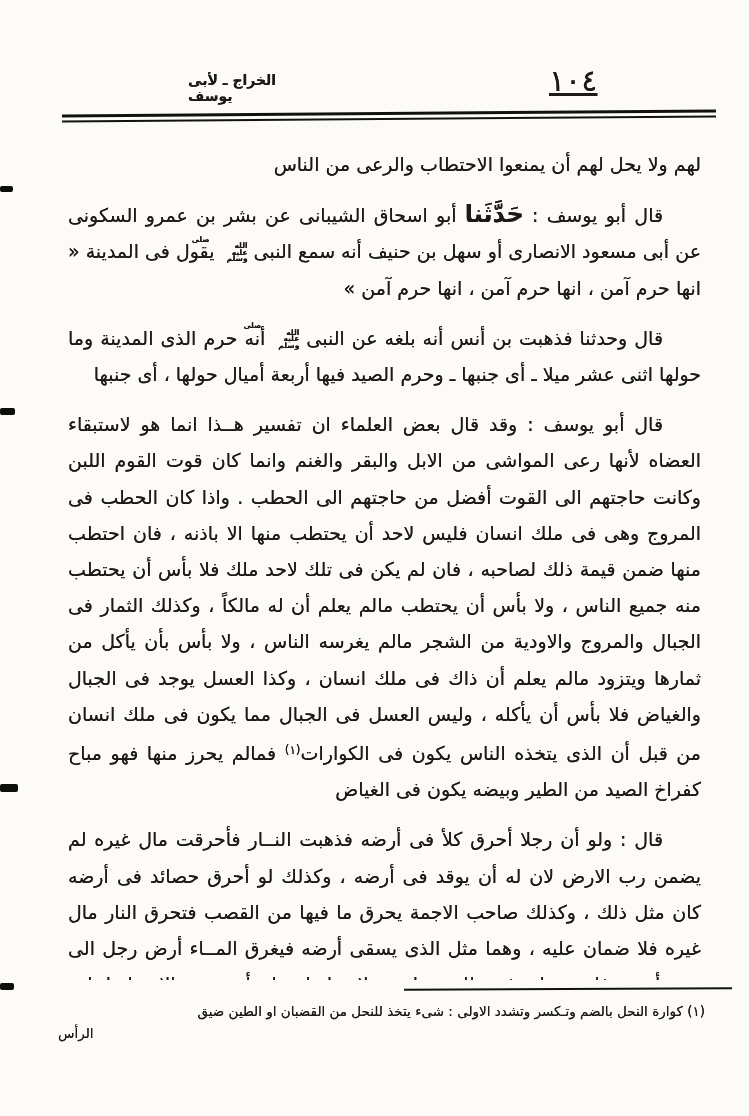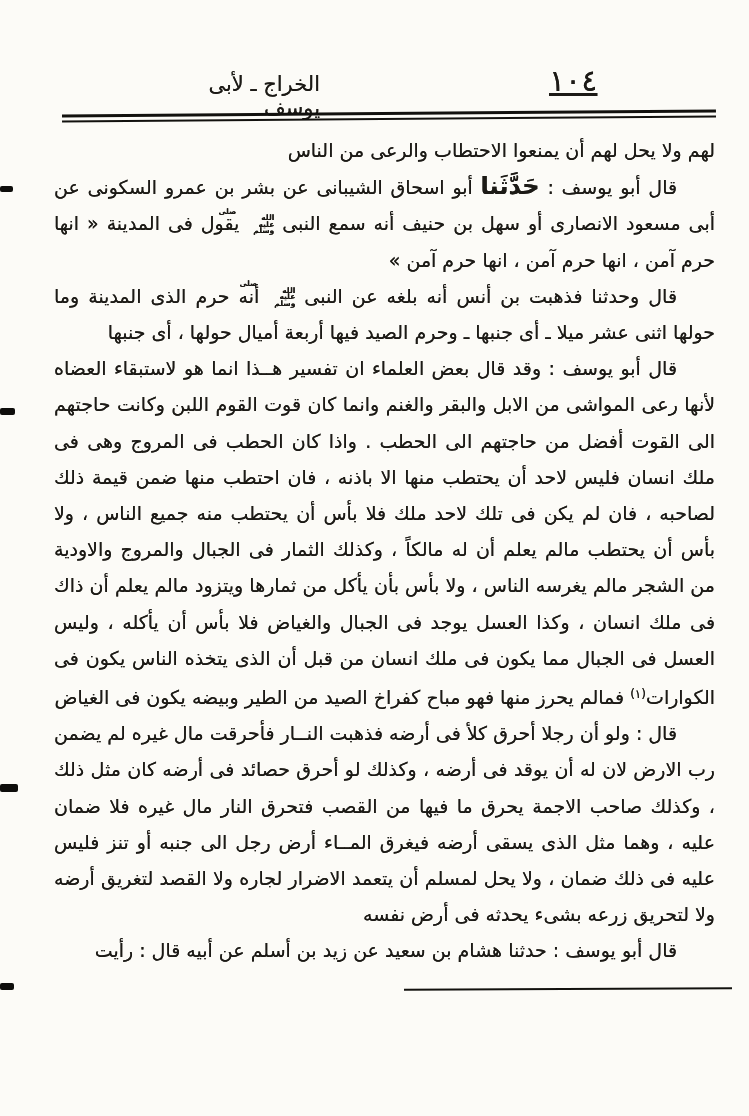--- a/index.html
+++ b/index.html
@@ -24,38 +24,38 @@
   .m3 { top: 784px; width: 18px; height: 8px; }
   .m4 { top: 983px; width: 14px; height: 7px; }
 
   
   .page-number {
     position: absolute; top: 63px; left: 549px;
     font-size: 30px; letter-spacing: 4px; text-decoration: underline;
   }
   .book-title {
     position: absolute; top: 72px; left: 188px;
-    width: 132px; text-align: right;
-    font-size: 21px; direction: rtl;
+    width: 132px; text-align: left;
+    font-size: 14px; direction: rtl; font-weight: bold;
   }
   .header-rule {
     position: absolute; top: 112px; left: 62px; width: 654px;
     transform: rotate(-0.45deg);
   }
   .rule-top { height: 3px; background: #12110e; }
   .rule-bottom { height: 1.7px; background: #12110e; margin-top: 3.4px; }
 
   
   .body-text {
     position: absolute; top: 132px; right: 34px; left: 54px;
     direction: rtl; text-align: justify; text-justify: inter-word;
     font-size: 19px; line-height: 36.2px;
     max-height: 848px; overflow: hidden;
   }
-  .para { margin: 0; }
+  .para { margin: 14px; }
   .indent { text-indent: 38px; }
   .emph { font-weight: bold; font-size: 24px; }
 
   
   .seal {
     display: inline-block; width: 27px;
     font-size: 7.5px; line-height: 6.5px; font-weight: bold;
     text-align: right; vertical-align: -3px;
     text-shadow: 0 0 0.6px rgba(25,22,16,0.95);
   }
@@ -104,14 +104,18 @@
     <p class="para indent"><span>قال أبو يوسف : وقد قال بعض العلماء ان تفسير هــذا انما هو لاستبقاء العضاه لأنها رعى المواشى من الابل والبقر والغنم وانما كان قوت القوم اللبن وكانت حاجتهم الى القوت أفضل من حاجتهم الى الحطب . واذا كان الحطب فى المروج وهى فى ملك انسان فليس لاحد أن يحتطب منها الا باذنه ، فان احتطب منها ضمن قيمة ذلك لصاحبه ، فان لم يكن فى تلك لاحد ملك فلا بأس أن يحتطب منه جميع الناس ، ولا بأس أن يحتطب مالم يعلم أن له مالكاً ، وكذلك الثمار فى الجبال والمروج والاودية من الشجر مالم يغرسه الناس ، ولا بأس بأن يأكل من ثمارها ويتزود مالم يعلم أن ذاك فى ملك انسان ، وكذا العسل يوجد فى الجبال والغياض فلا بأس أن يأكله ، وليس العسل فى الجبال مما يكون فى ملك انسان من قبل أن الذى يتخذه الناس يكون فى الكوارات</span><span class="fnref">(١)</span><span> فمالم يحرز منها فهو مباح كفراخ الصيد من الطير وبيضه يكون فى الغياض</span></p>
 
     <p class="para indent">قال : ولو أن رجلا أحرق كلأ فى أرضه فذهبت النــار فأحرقت مال غيره لم يضمن رب الارض لان له أن يوقد فى أرضه ، وكذلك لو أحرق حصائد فى أرضه كان مثل ذلك ، وكذلك صاحب الاجمة يحرق ما فيها من القصب فتحرق النار مال غيره فلا ضمان عليه ، وهما مثل الذى يسقى أرضه فيغرق المــاء أرض رجل الى جنبه أو تنز فليس عليه فى ذلك ضمان ، ولا يحل لمسلم أن يتعمد الاضرار لجاره ولا القصد لتغريق أرضه ولا لتحريق زرعه بشىء يحدثه فى أرض نفسه</p>
 
     <p class="para indent">قال أبو يوسف : حدثنا هشام بن سعيد عن زيد بن أسلم عن أبيه قال : رأيت</p>
 
   </main>
 
   <div class="footnote-sep"></div>
 
+  <div class="footnote" lang="ar">
+    <div class="fn-line1">(١) كوارة النحل بالضم وتـكسر وتشدد الاولى : شىء يتخذ للنحل من القضبان او الطين ضيق</div>
+    <div class="fn-line2">الرأس</div>
+  </div>
 
 </div>
 
 </body></html>

